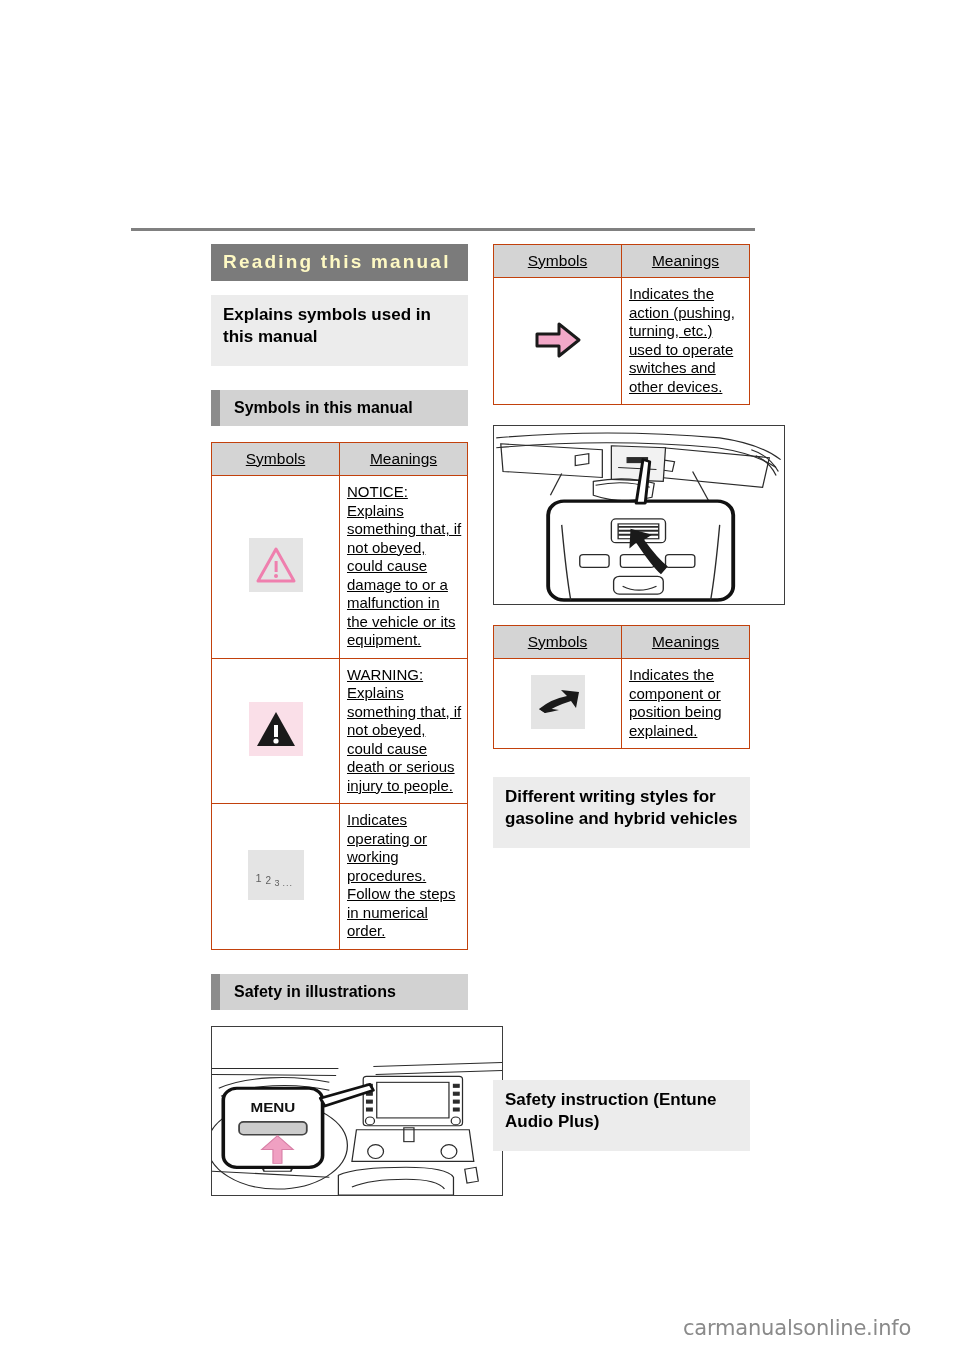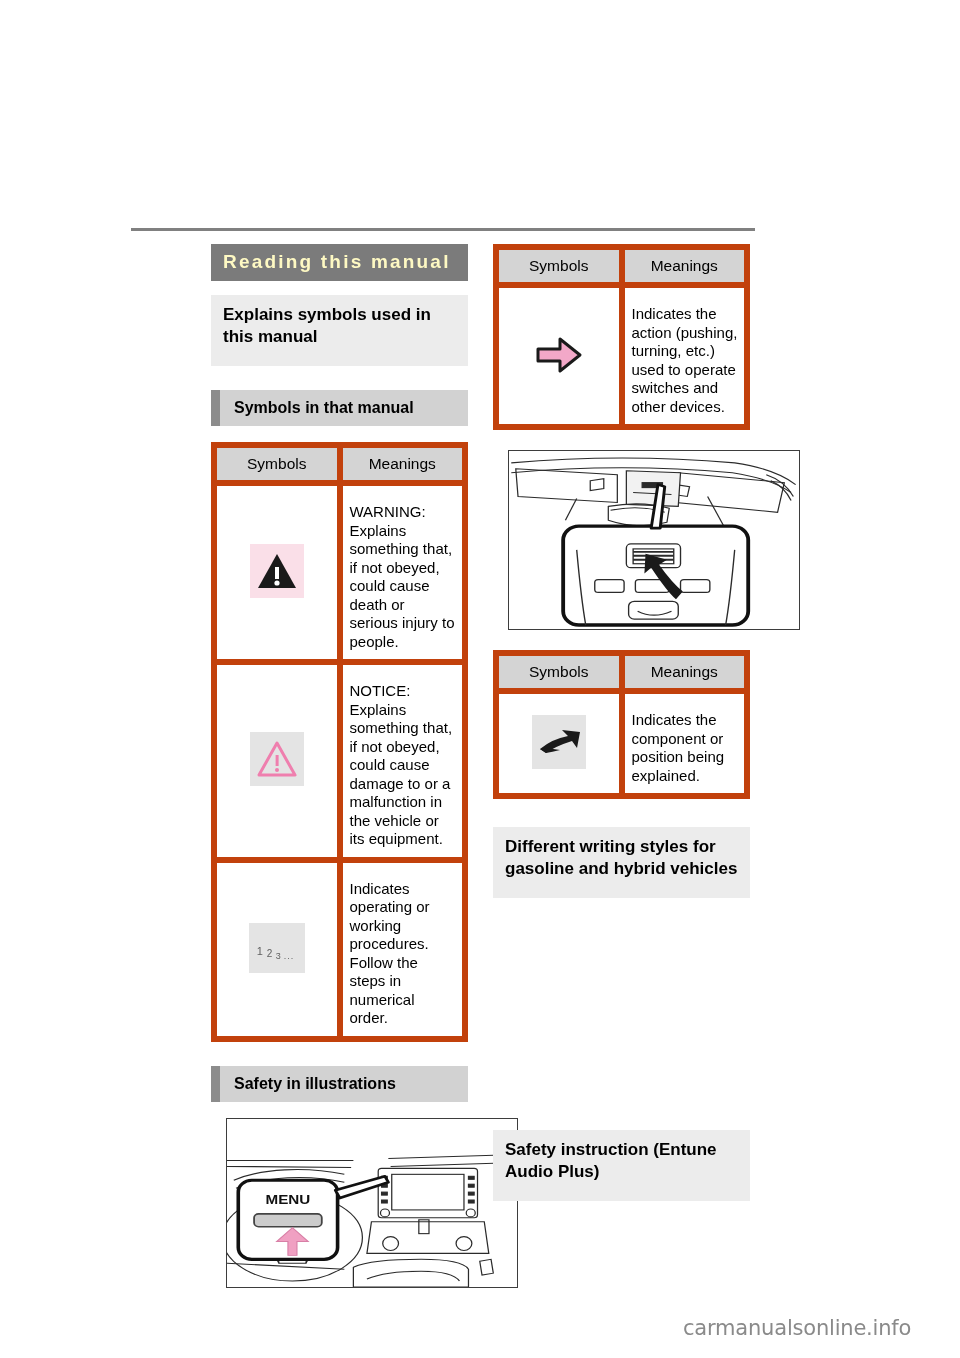--- a/index.html
+++ b/index.html
@@ -93,40 +93,41 @@
 
   
   table.sym-table {
     border-collapse: collapse;
     width: 257px;
     table-layout: fixed;
     background: #ffffff;
   }
   table.sym-table th,
   table.sym-table td {
-    border: 6px solid #c2410c;
+    border: 1px solid #c2410c;
     vertical-align: middle;
     font-size: 15px;
     color: #000000;
+    text-decoration: underline;
   }
   table.sym-table th {
     background: #d4d4d4;
     font-weight: normal;
     font-size: 15.5px;
     height: 27px;
     padding: 2px 0 3px 0;
     text-align: center;
   }
   table.sym-table td.sym-cell {
     width: 90px;
     text-align: center;
     padding: 6px 2px;
   }
   table.sym-table td.mean-cell {
-    padding: 17px 5px 8px 7px;
+    padding: 7px 5px 8px 7px;
     line-height: 18.5px;
     text-align: left;
     vertical-align: top;
     font-size: 15px;
   }
 
   
   .icon-box {
     width: 54px;
     height: 54px;
@@ -152,21 +153,20 @@
   .numbox .nd { position: absolute; left: 35px; top: 28px; font-size: 9px; letter-spacing: 1px; }
 
   
   .illus {
     border: 1px solid #3d3d3d;
     background: #ffffff;
     box-sizing: border-box;
     width: 292px;
     position: relative;
     overflow: hidden;
-    margin-left: 15px;
   }
   .illus svg { display: block; width: 100%; height: 100%; }
 
   
   .watermark {
     position: absolute;
     left: 683px;
     top: 1316px;
     font-size: 21px;
     color: #8a8a8a;
@@ -185,57 +185,57 @@
   <div class="col-left">
 
     <div class="chapter-title">Reading this manual</div>
 
     <div class="gap-14"></div>
 
     <div class="section-head tall">Explains symbols used in this manual</div>
 
     <div class="gap-24"></div>
 
-    <div class="sub-head">Symbols in that manual</div>
+    <div class="sub-head">Symbols in this manual</div>
 
     <div class="gap-16"></div>
 
     <table class="sym-table">
       <thead>
         <tr>
           <th>Symbols</th>
           <th>Meanings</th>
         </tr>
       </thead>
       <tbody>
+        <tr>
+          <td class="sym-cell">
+            <span class="icon-box gray-bg">
+              <svg viewBox="0 0 54 54" width="54" height="54" aria-hidden="true">
+                <polygon points="27,11 45,43 9,43" fill="none" stroke="#ef7fae" stroke-width="3" stroke-linejoin="round"></polygon>
+                <rect x="25.6" y="23" width="3" height="11" fill="#ef7fae"></rect>
+                <circle cx="27" cy="38" r="2" fill="#ef7fae"></circle>
+              </svg>
+            </span>
+          </td>
+          <td class="mean-cell">NOTICE:
+Explains something that, if not obeyed, could cause damage to or a malfunction in the vehicle or its equipment.</td>
+        </tr>
         <tr>
           <td class="sym-cell">
             <span class="icon-box pink-bg">
               <svg viewBox="0 0 54 54" width="54" height="54" aria-hidden="true">
                 <polygon points="27,10 46,44 8,44" fill="#1a1a1a"></polygon>
                 <rect x="25" y="23" width="4" height="12" fill="#ffffff"></rect>
                 <circle cx="27" cy="39" r="2.6" fill="#ffffff"></circle>
               </svg>
             </span>
           </td>
           <td class="mean-cell">WARNING:
 Explains something that, if not obeyed, could cause death or serious injury to people.</td>
-        </tr>
-        <tr>
-          <td class="sym-cell">
-            <span class="icon-box gray-bg">
-              <svg viewBox="0 0 54 54" width="54" height="54" aria-hidden="true">
-                <polygon points="27,11 45,43 9,43" fill="none" stroke="#ef7fae" stroke-width="3" stroke-linejoin="round"></polygon>
-                <rect x="25.6" y="23" width="3" height="11" fill="#ef7fae"></rect>
-                <circle cx="27" cy="38" r="2" fill="#ef7fae"></circle>
-              </svg>
-            </span>
-          </td>
-          <td class="mean-cell">NOTICE:
-Explains something that, if not obeyed, could cause damage to or a malfunction in the vehicle or its equipment.</td>
         </tr>
         <tr>
           <td class="sym-cell">
             <span class="numbox">
               <span class="n1">1</span><span class="n2">2</span><span class="n3">3</span><span class="nd">...</span>
             </span>
           </td>
           <td class="mean-cell">Indicates operating or working procedures. Follow the steps in numerical order.</td>
         </tr>
       </tbody>

